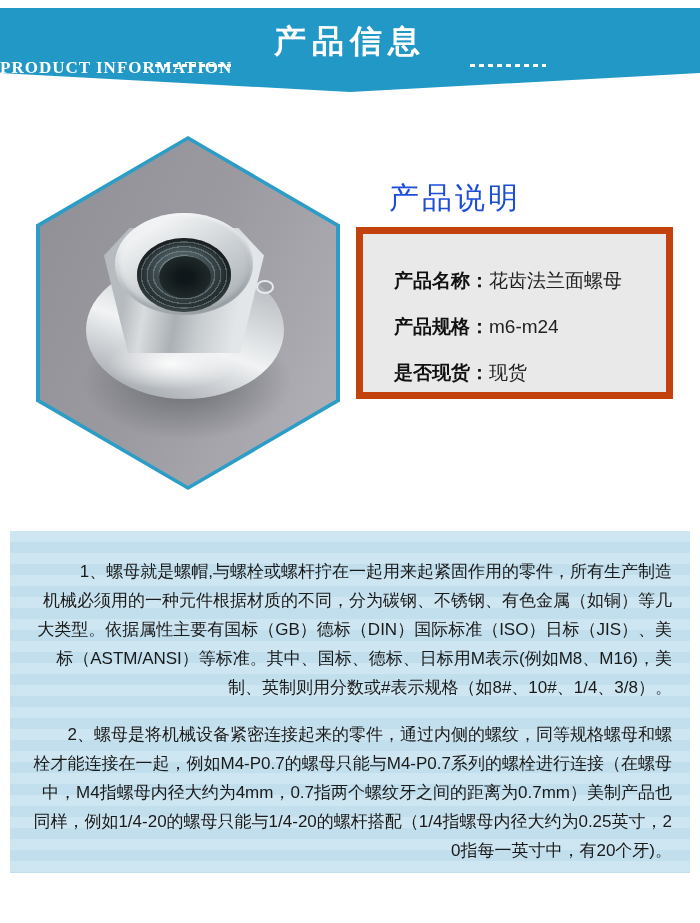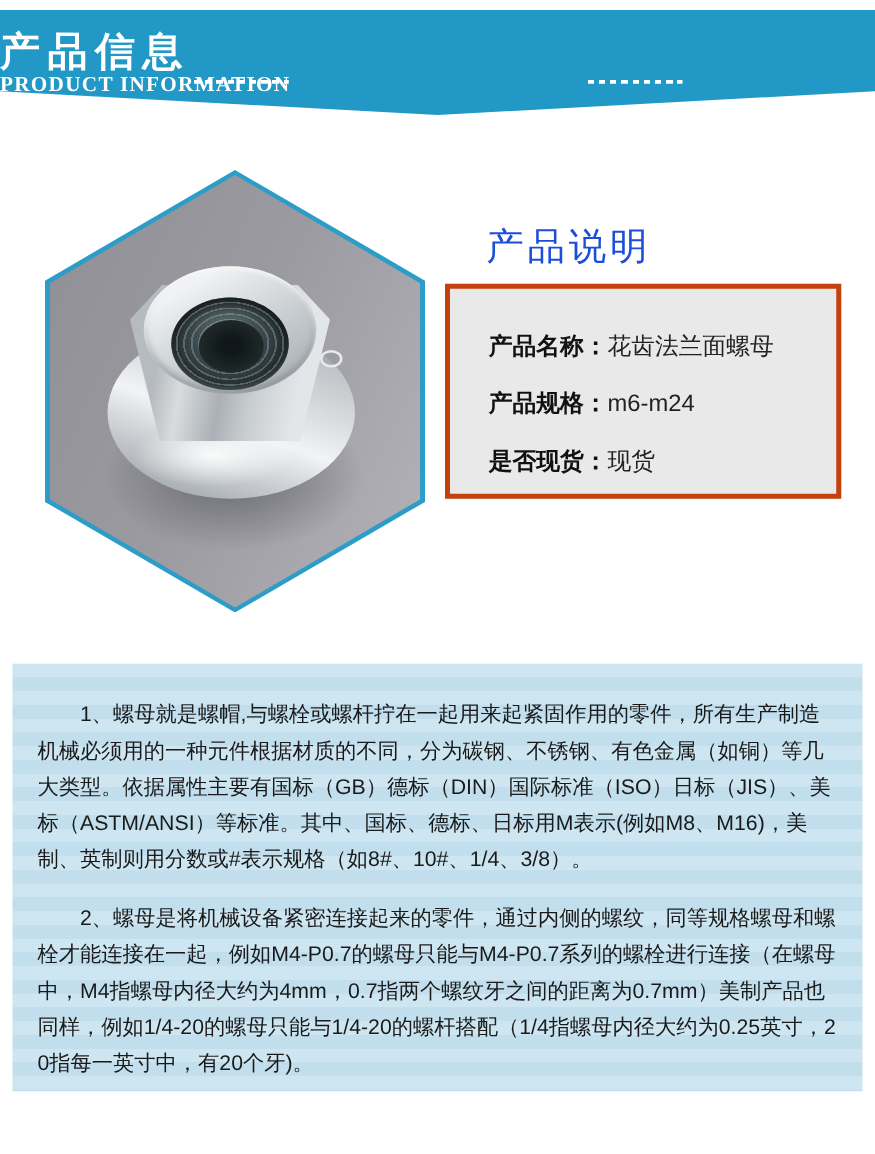--- a/index.html
+++ b/index.html
@@ -9,21 +9,21 @@
     font-family:"Liberation Sans", sans-serif;
   }
 
   
   .banner {
     position:absolute; left:0; top:8px; width:700px; height:84px;
     background:#2198c6;
     clip-path:polygon(0 0, 700px 0, 700px 65px, 350px 84px, 0 65px);
   }
   .banner-cn {
-    position:absolute; top:12px; left:0; width:100%; 
+    position:absolute; top:12px; left:0; width:100%; text-align:center;
     color:#ffffff; font-size:32px; font-weight:700; letter-spacing:6px;
   }
   .banner-en {
     position:absolute; top:50px; left:0; width:100%; 
     color:#ffffff; font-family:"Liberation Serif", serif;
     font-size:17px; font-weight:700; letter-spacing:1px;
   }
   .dash {
     position:absolute; top:56px; width:76px; height:3px;
     background:repeating-linear-gradient(90deg,#ffffff 0 5px, transparent 5px 9px);
@@ -83,34 +83,35 @@
     box-sizing:border-box; border:2px solid #e8ebed; background:rgba(150,156,160,.55);
   }
 
   
   .section-title {
     position:absolute; left:389px; top:181px;
     font-size:30px; line-height:34px; color:#1d4ed8; font-weight:500; letter-spacing:3px;
   }
   .specs-box {
     position:absolute; left:356px; top:227px; width:317px; height:172px;
-    box-sizing:border-box; background:#e9e9e9; border:4px solid #c2410c;
+    box-sizing:border-box; background:#e9e9e9; border:7px solid #c2410c;
     padding:37px 0 0 31px;
   }
   .spec-row { font-size:19px; line-height:20px; margin-bottom:26px; color:#222222; white-space:nowrap; }
   .spec-label { font-weight:700; color:#111111; }
   .spec-value { font-weight:400; }
 
   
   .desc-panel {
     position:absolute; left:10px; top:531px; width:680px; height:342px;
     box-sizing:border-box; padding:26px 18px 0 20px;
     background:
       repeating-linear-gradient(180deg, rgba(255,255,255,.10) 0 11px, rgba(80,140,180,.05) 11px 22px),
       #c8e3f0;
+    text-align: right;
   }
   .desc-panel p {
     margin:0; font-size:17px; line-height:29px; color:#1a1a1a;
     text-indent:2em; word-break:break-all;
   }
   .desc-panel p + p { margin-top:18px; }
 </style>
 </head>
 <body>
 

